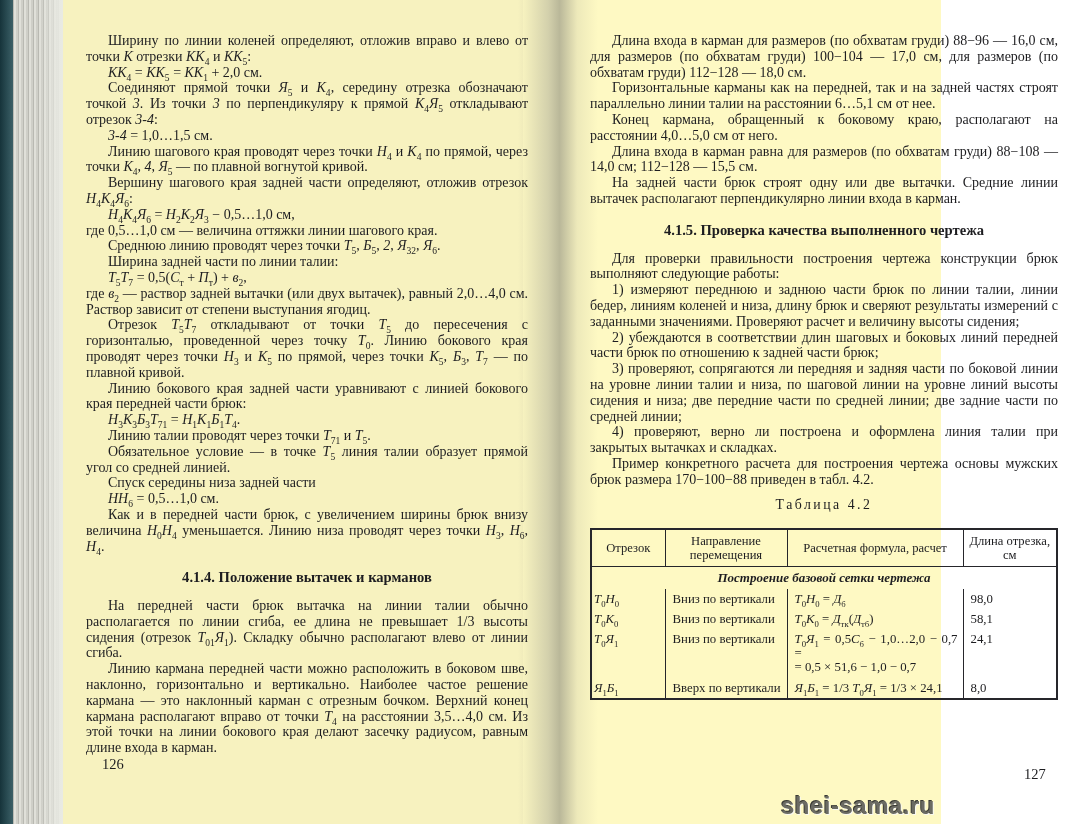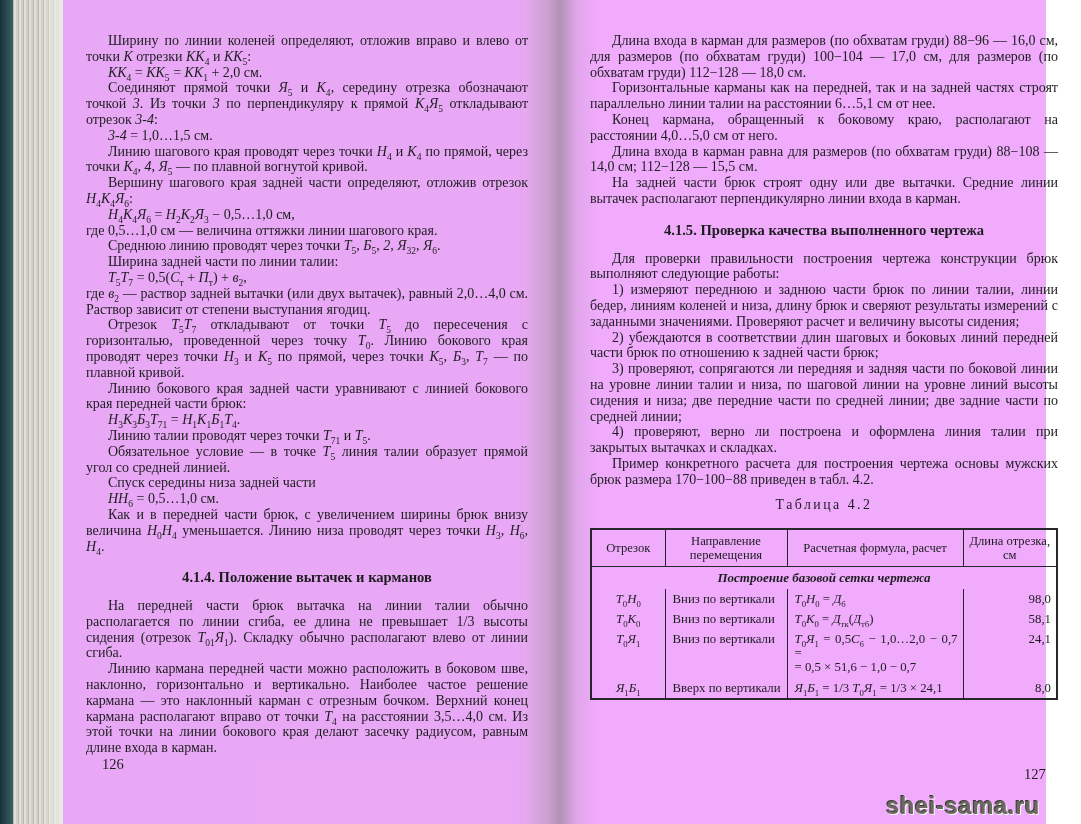--- a/index.html
+++ b/index.html
@@ -1,19 +1,19 @@
 <!DOCTYPE html>
 <html><head>
 <meta charset="utf-8">
 <style>
   html,body{margin:0;padding:0;}
   body{width:1081px;height:824px;overflow:hidden;}
   .scan{
-    position:relative;width:1046px;height:824px;
-    background:#f0abfc;
+    position:relative;width:941px;height:824px;
+    background:#fef9c3;
     font-family:"Liberation Serif","DejaVu Serif",serif;
     color:#1d1d20;
   }
   .edge-strip{
     position:absolute;left:0;top:0;width:13px;height:824px;
     background:linear-gradient(90deg,#16333a 0%,#2a4c53 55%,#3c5f66 100%);
   }
   .page-stack-edge{
     position:absolute;left:13px;top:0;width:50px;height:824px;
     background:
@@ -68,22 +68,22 @@
   .calc-table td{
     font-size:12.8px;line-height:14.2px;vertical-align:top;
     padding:3px 5px 3px 7px;
     border-right:1.1px solid #26262b;
   }
   .calc-table td:last-child{border-right:none;}
   .calc-table td.section{
     border:none;text-align:center;font-style:italic;font-weight:bold;
     font-size:13px;padding:4px 0 3px;
   }
-  .calc-table td.c-seg{text-align:center;padding-left:2px;padding-right:2px;margin-top:32px;}
-  .calc-table td.c-len{text-align:right;}
+  .calc-table td.c-seg{padding-left:2px;padding-right:2px;margin-top:32px;}
+  .calc-table td.c-len{text-align:left;}
   sub{font-size:68%;line-height:0;}
   .pagenum{position:absolute;font-size:14.5px;}
   #num-left{left:102px;top:756px;}
   #num-right{left:1024px;top:766px;}
   .watermark{
     position:absolute;right:6px;bottom:4px;
     font-family:"Liberation Sans","DejaVu Sans",sans-serif;
     font-weight:bold;font-size:24px;letter-spacing:0.5px;
     color:#6b6b63;
     text-shadow:-1px -1px 0 #3a3a35,1px 1px 0 #f8f8f2;

